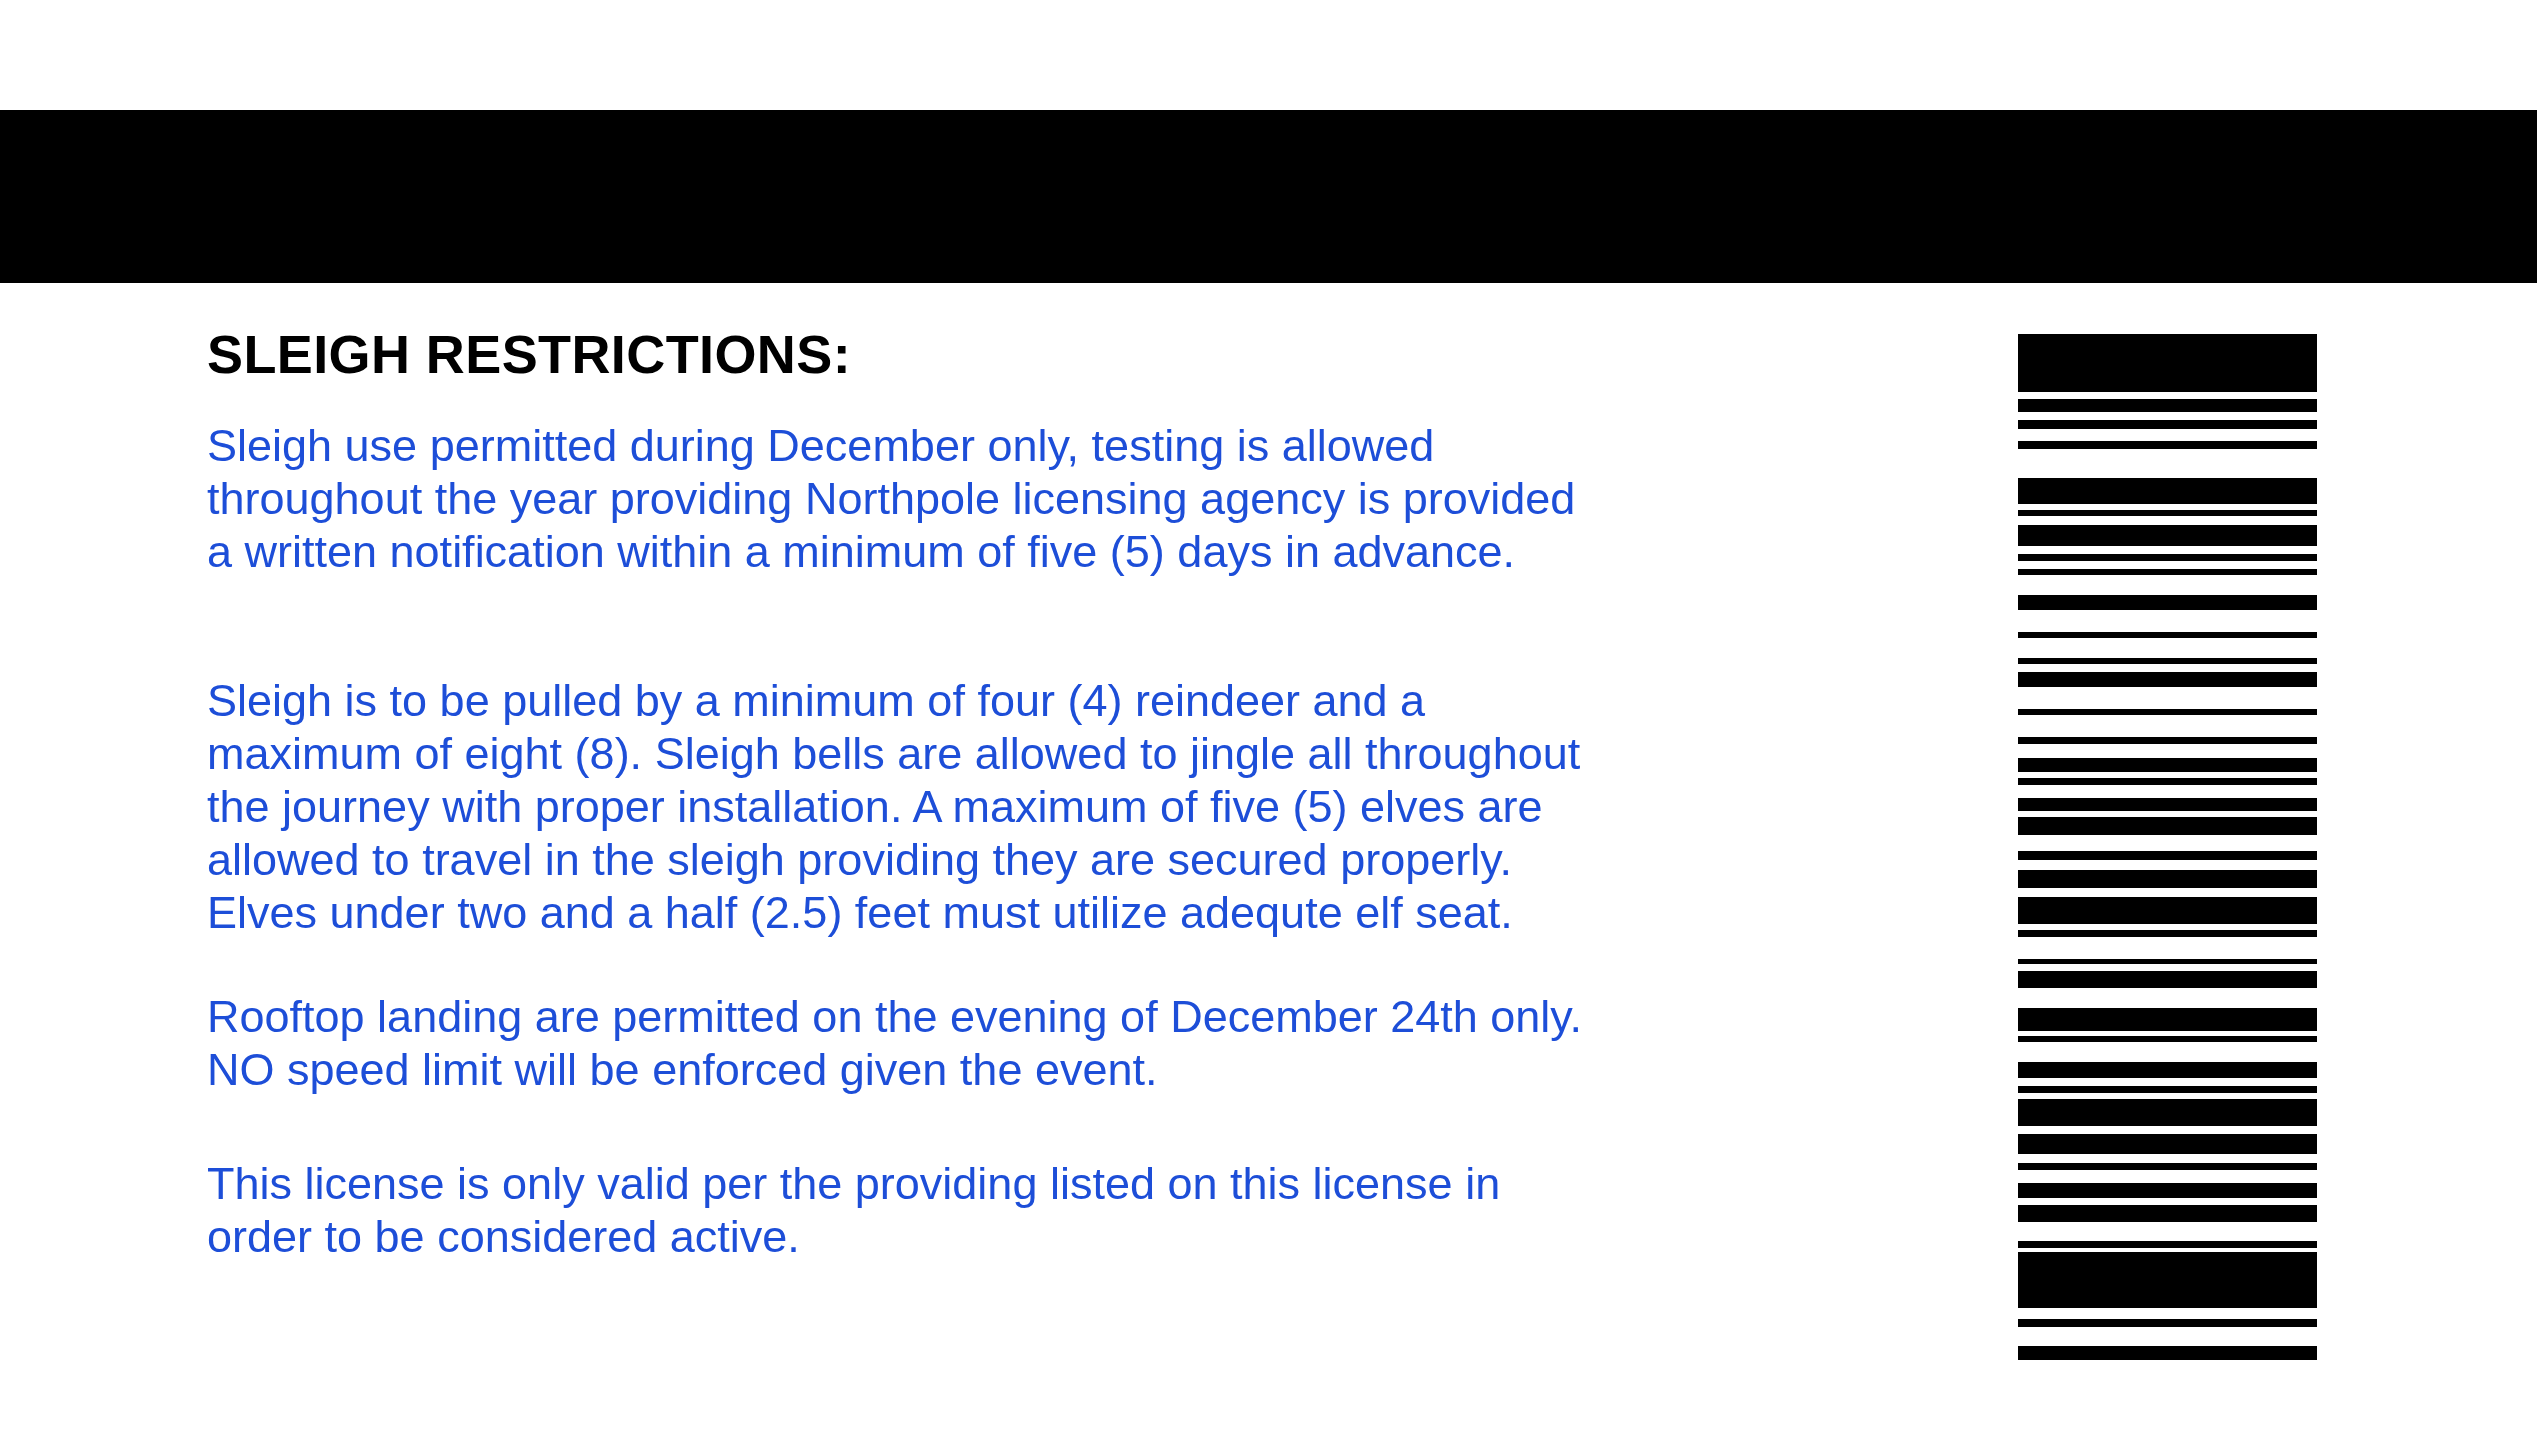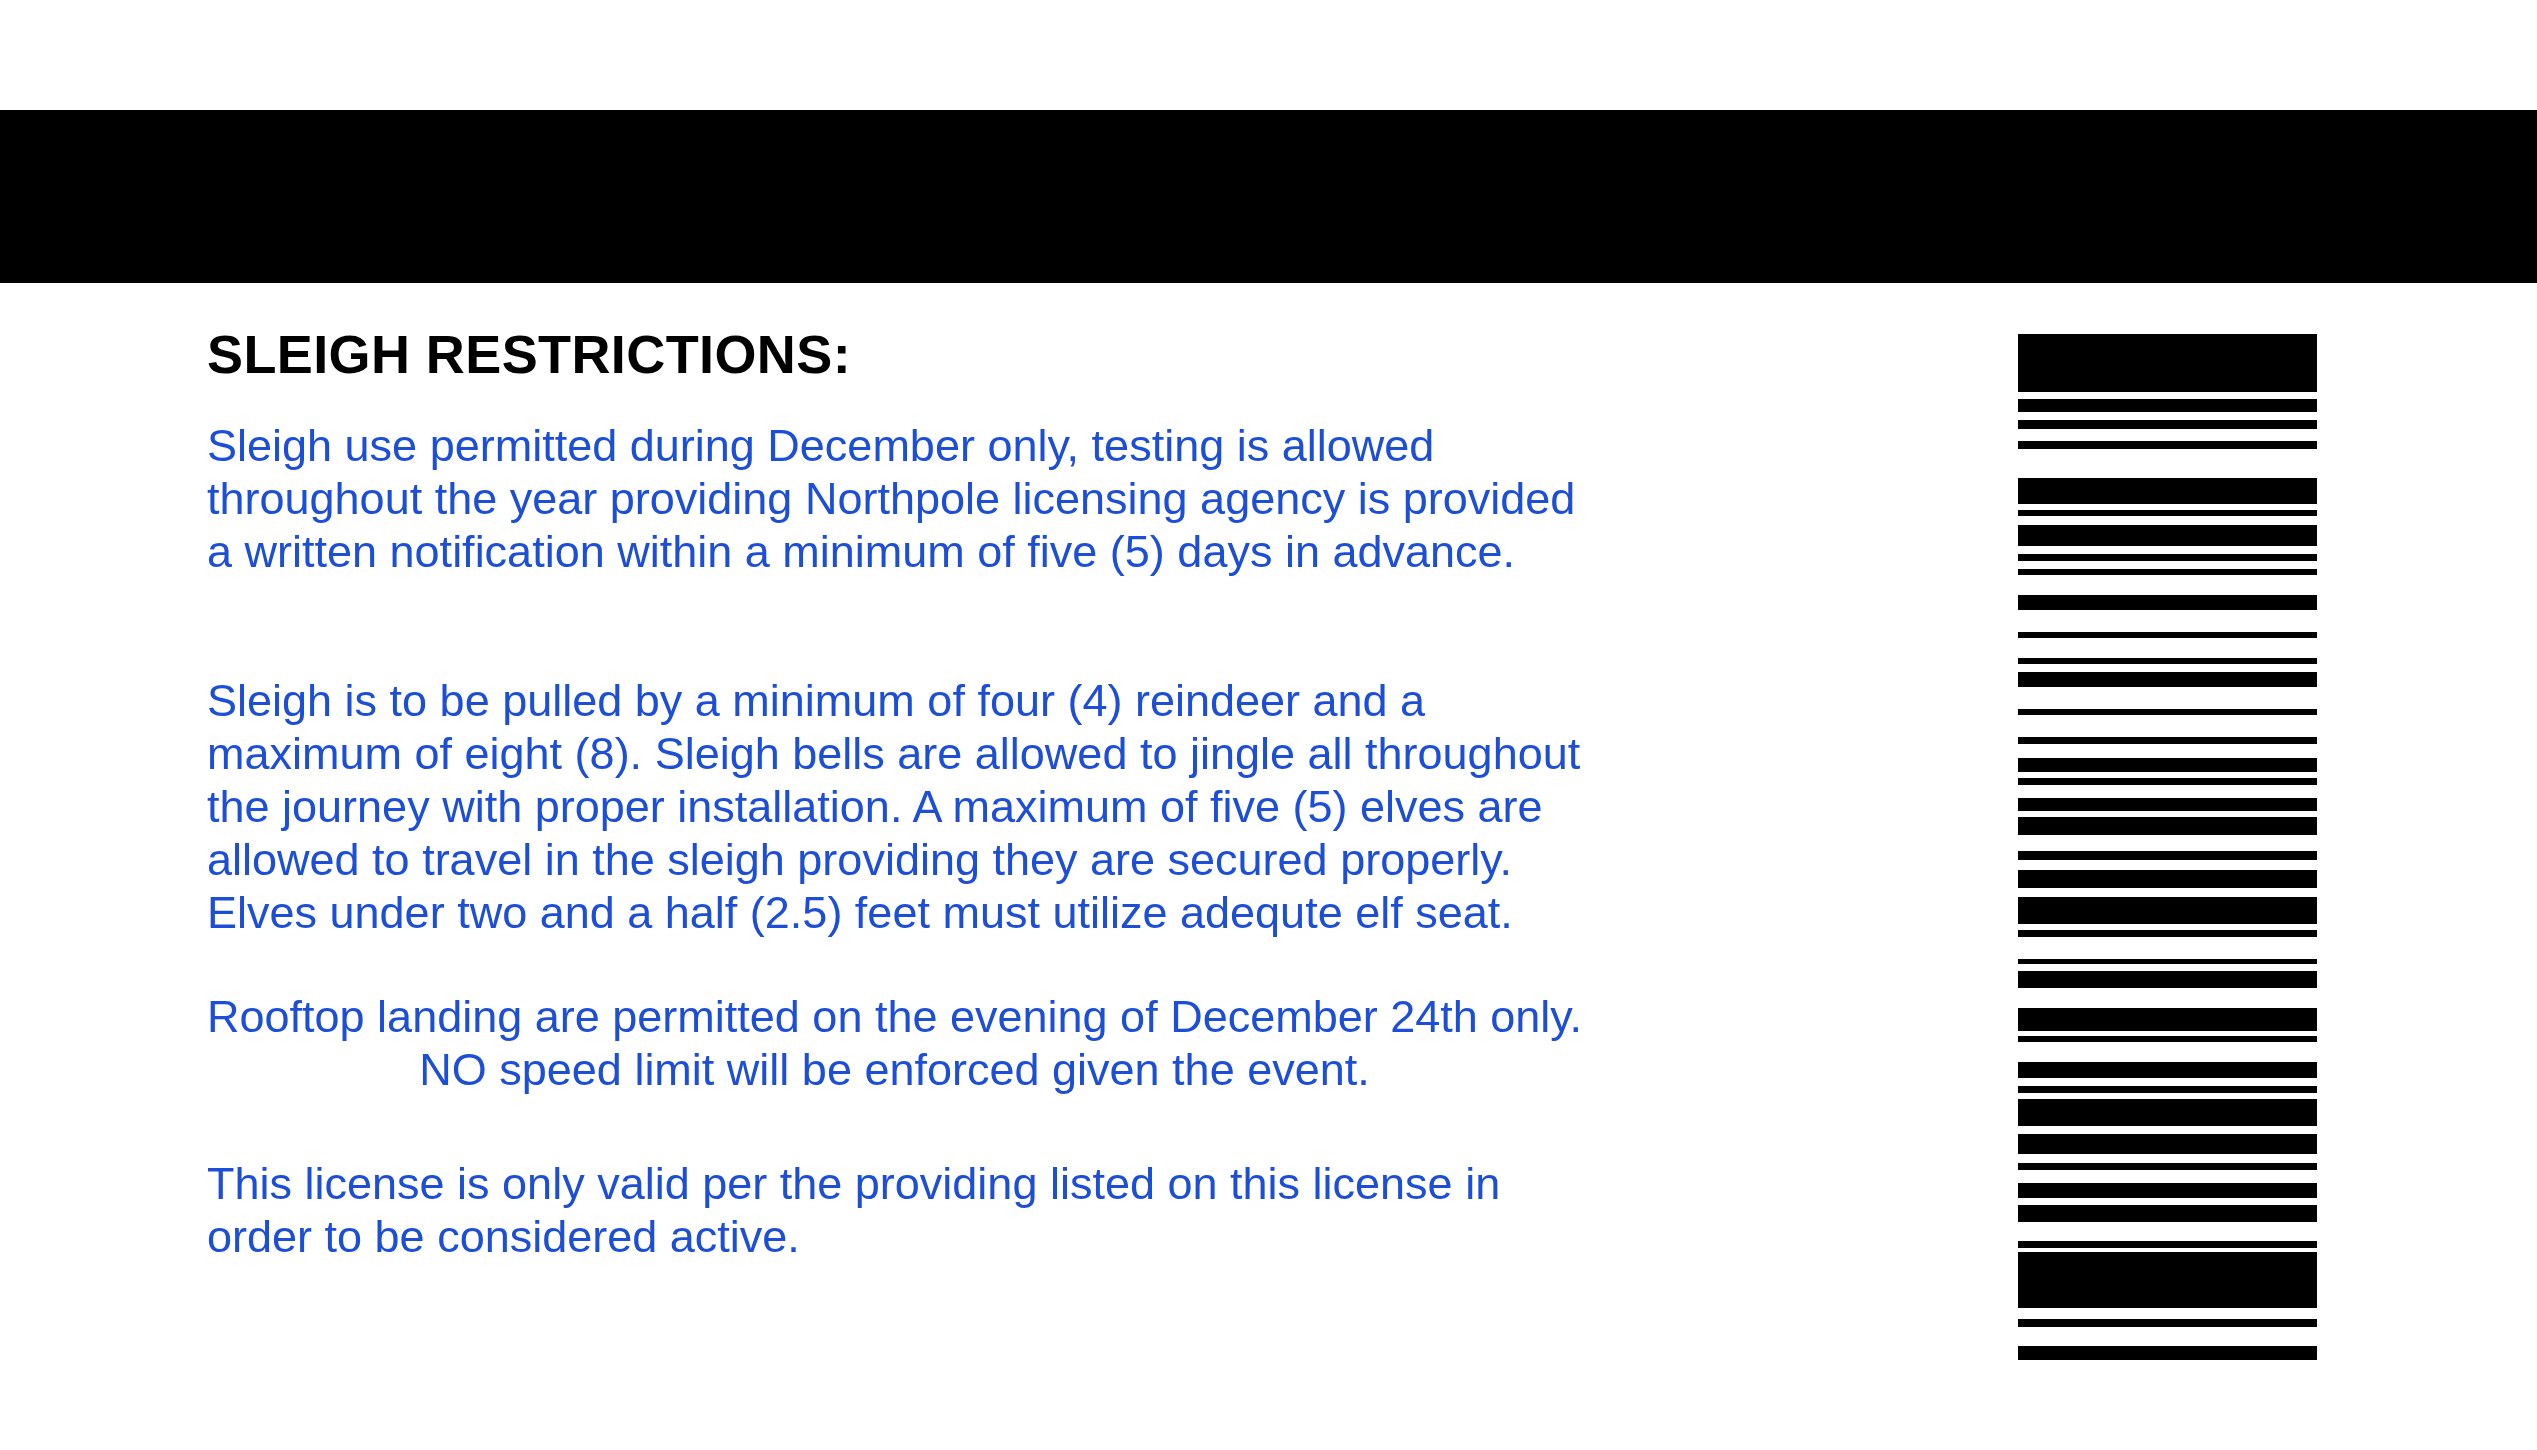--- a/index.html
+++ b/index.html
@@ -40,21 +40,21 @@
     position: absolute;
     left: 0;
     font-size: 45px;
     font-weight: normal;
     line-height: 53px;
     white-space: pre-line;
     color: #1d4ed8;
   }
   .para-1 { top: 419px; }
   .para-2 { top: 674px; }
-  .para-3 { top: 990px; text-align: center; }
+  .para-3 { top: 990px; }
   .para-4 { top: 1157px; }
   .barcode {
     position: absolute;
     left: 2018px;
     top: 334px;
     width: 299px;
   }
   .barcode .bar {
     width: 100%;
     background: #000000;

